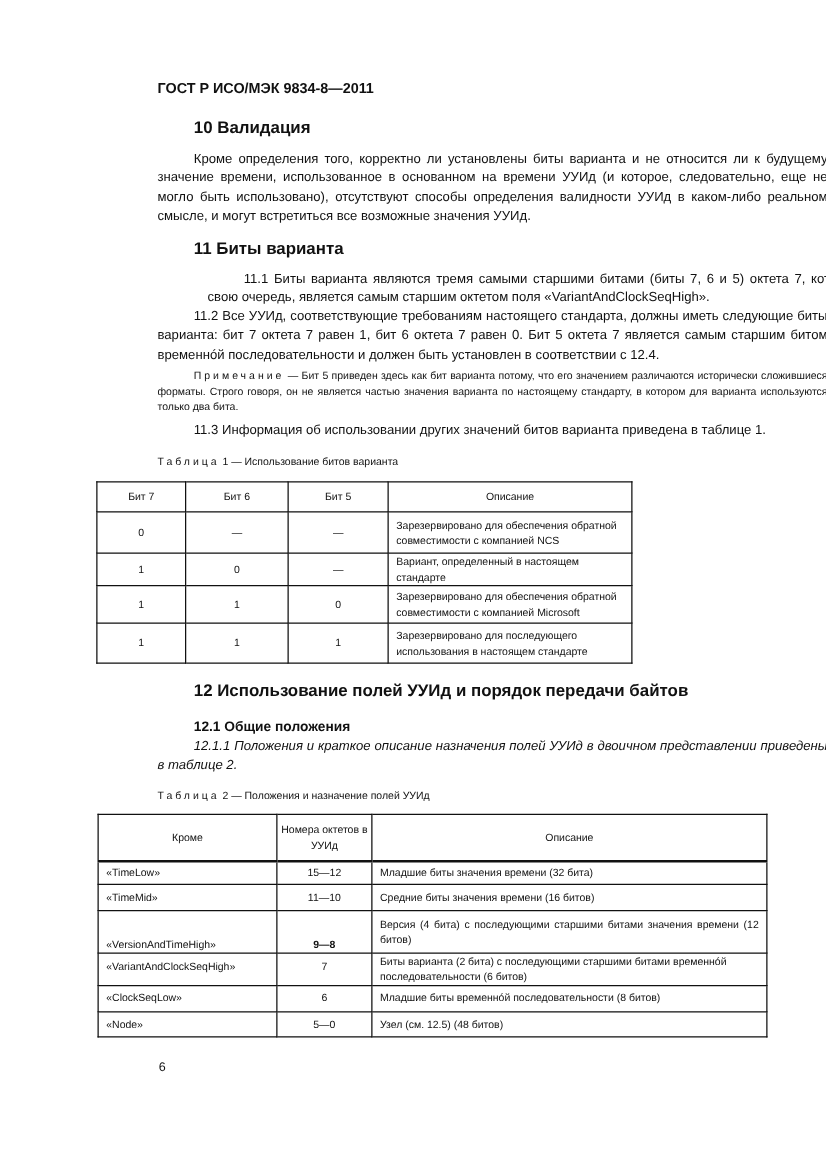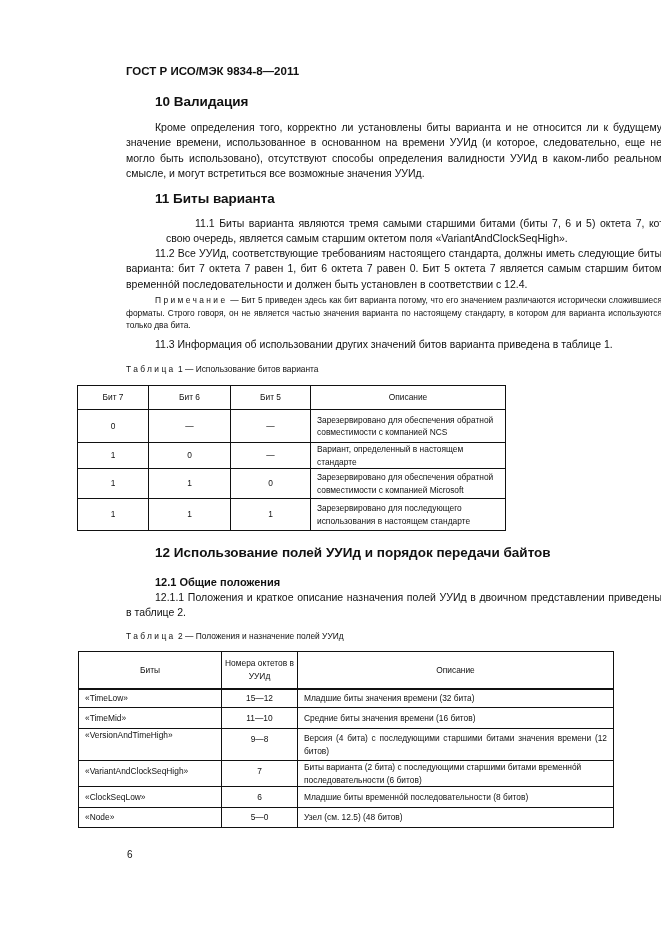--- a/index.html
+++ b/index.html
@@ -77,51 +77,51 @@
       <td class="c">1</td>
       <td class="c">1</td>
       <td class="c">1</td>
       <td class="l">Зарезервировано для последующего использования в настоящем стандарте</td>
     </tr>
   </tbody>
 </table>
 
 <div class="abs h1" style="left:107px; top:545px;">12  Использование полей УУИд и порядок передачи байтов</div>
 <div class="abs h2" style="left:107px; top:576px;">12.1  Общие положения</div>
-<div class="abs para" style="top:590px;"><span class="ind"></span><span>12.1.1  Положения и краткое описание назначения полей УУИд в двоичном представлении приведены в таблице 2.</span></div>
+<div class="abs para" style="top:590px;font-style:italic;"><span class="ind"></span><span>12.1.1  Положения и краткое описание назначения полей УУИд в двоичном представлении приведены в таблице 2.</span></div>
 
 <div class="abs cap" style="top:631px;"><span class="lbl">Таблица</span><span> 2 — Положения и назначение полей УУИд</span></div>
 
 <table class="t t2" style="left:78px; top:651px; width:536px;">
   <colgroup>
       <col style="width:143px">
       <col style="width:76px">
       <col>
     </colgroup>
   <thead>
     <tr style="height:37px;">
-      <th>Биты</th>
+      <th>Кроме</th>
       <th style="padding:0 2px;">Номера октетов в УУИд</th>
       <th>Описание</th>
     </tr>
   </thead>
   <tbody>
     <tr style="height:19px;">
       <td class="l">«TimeLow»</td>
       <td class="c">15—12</td>
       <td class="l">Младшие биты значения времени (32 бита)</td>
     </tr>
     <tr style="height:21px;">
       <td class="l">«TimeMid»</td>
       <td class="c">11—10</td>
       <td class="l">Средние биты значения времени (16 битов)</td>
     </tr>
     <tr style="height:32px;">
-      <td class="l" style="vertical-align:top; padding-top:0;">«VersionAndTimeHigh»</td>
-      <td class="c" style="vertical-align:top; padding-top:4px;">9—8</td>
+      <td class="l" style="vertical-align:top; padding-top:20px;">«VersionAndTimeHigh»</td>
+      <td class="c" style="vertical-align:top; padding-top:20px;font-weight:bold;">9—8</td>
       <td class="l" style="text-align:justify;">Версия (4 бита) с последующими старшими битами значения времени (12 битов)</td>
     </tr>
     <tr style="height:21px;">
       <td class="l" style="vertical-align:top; padding-top:4px;">«VariantAndClockSeqHigh»</td>
       <td class="c" style="vertical-align:top; padding-top:4px;">7</td>
       <td class="l">Биты варианта (2 бита) с последующими старшими битами временнóй последовательности (6 битов)</td>
     </tr>
     <tr style="height:21px;">
       <td class="l">«ClockSeqLow»</td>
       <td class="c">6</td>

